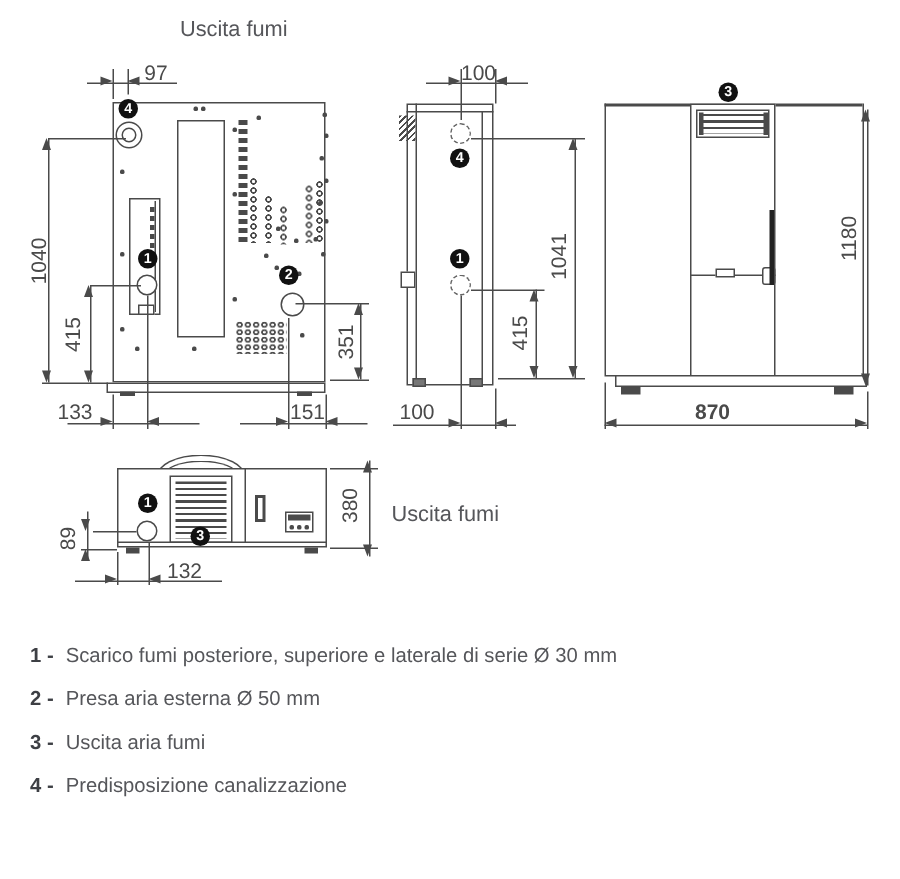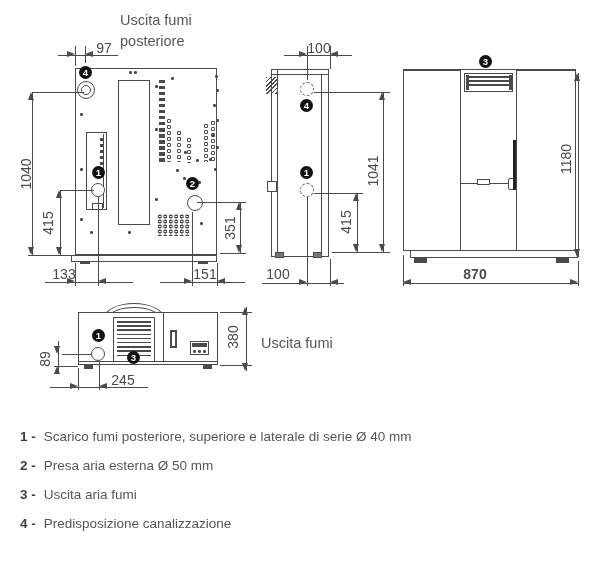--- a/index.html
+++ b/index.html
@@ -35,21 +35,20 @@
   .legend-num{font-weight:bold;color:#3d3f44;display:inline-block;width:20px;}
 </style>
 </head>
 <body>
 
 <div class="stage">
 
   <div class="g">
     <div class="title" style="left:120px;top:10px;width:115px;">
       <div>Uscita fumi</div>
-      <div>posteriore</div>
     </div>
 
     <div class="box" style="left:75px;top:68px;width:142px;height:187px;"></div>
     <div class="box thin" style="left:71px;top:255px;width:146px;height:7px;"></div>
     <div class="fill" style="left:80px;top:261px;width:10px;height:3px;"></div>
     <div class="fill" style="left:198px;top:261px;width:10px;height:3px;"></div>
 
     <div class="box thin" style="left:86px;top:132px;width:21px;height:78px;"></div>
     <div class="v" style="left:103px;top:134px;height:74px;"></div>
     <div class="vslots" style="left:100px;top:138px;width:3px;height:28px;"></div>
@@ -116,21 +115,21 @@
     <div class="v" style="left:60px;top:190px;height:65px;"></div>
     <i class="aU" style="left:56px;top:190px;"></i>
     <i class="aD" style="left:56px;top:247px;"></i>
     <div class="dim rlab" style="left:31px;top:215px;width:34px;">415</div>
 
     <div class="v" style="left:75px;top:263px;height:23px;"></div>
     <div class="v" style="left:98px;top:197px;height:89px;"></div>
     <div class="h" style="left:45px;top:282px;width:88px;"></div>
     <i class="aR" style="left:67px;top:278px;"></i>
     <i class="aL" style="left:98px;top:278px;"></i>
-    <div class="dim" style="left:47px;top:266px;width:34px;">133</div>
+    <div class="dim" style="left:33px;top:266px;width:34px;">133</div>
 
     <div class="v" style="left:192px;top:212px;height:74px;"></div>
     <div class="v" style="left:217px;top:263px;height:23px;"></div>
     <div class="h" style="left:160px;top:282px;width:85px;"></div>
     <i class="aR" style="left:184px;top:278px;"></i>
     <i class="aL" style="left:217px;top:278px;"></i>
     <div class="dim" style="left:188px;top:266px;width:34px;">151</div>
 
     <div class="h" style="left:197px;top:202px;width:49px;"></div>
     <div class="h" style="left:220px;top:253px;width:26px;"></div>
@@ -246,31 +245,31 @@
     <div class="v" style="left:246px;top:307px;height:64px;"></div>
     <i class="aU" style="left:242px;top:307px;"></i>
     <i class="aD" style="left:242px;top:363px;"></i>
     <div class="dim rlab" style="left:215px;top:329px;width:36px;">380</div>
 
     <div class="v" style="left:78px;top:368px;height:22px;"></div>
     <div class="v" style="left:99px;top:362px;height:28px;"></div>
     <div class="h" style="left:50px;top:387px;width:98px;"></div>
     <i class="aR" style="left:70px;top:383px;"></i>
     <i class="aL" style="left:99px;top:383px;"></i>
-    <div class="dim" style="left:103px;top:372px;width:40px;">245</div>
+    <div class="dim" style="left:103px;top:372px;width:40px;">132</div>
 
     <div class="title" style="left:261px;top:333px;width:125px;">
       <div>Uscita fumi</div>
     </div>
   </div>
 
   <div class="g">
     <div class="legend-row" style="top:429px;">
       <span class="legend-num">1 -</span>
-      <span>Scarico fumi posteriore, superiore e laterale di serie Ø 40 mm</span>
+      <span>Scarico fumi posteriore, superiore e laterale di serie Ø 30 mm</span>
     </div>
     <div class="legend-row" style="top:458px;">
       <span class="legend-num">2 -</span>
       <span>Presa aria esterna Ø 50 mm</span>
     </div>
     <div class="legend-row" style="top:487px;">
       <span class="legend-num">3 -</span>
       <span>Uscita aria fumi</span>
     </div>
     <div class="legend-row" style="top:516px;">

